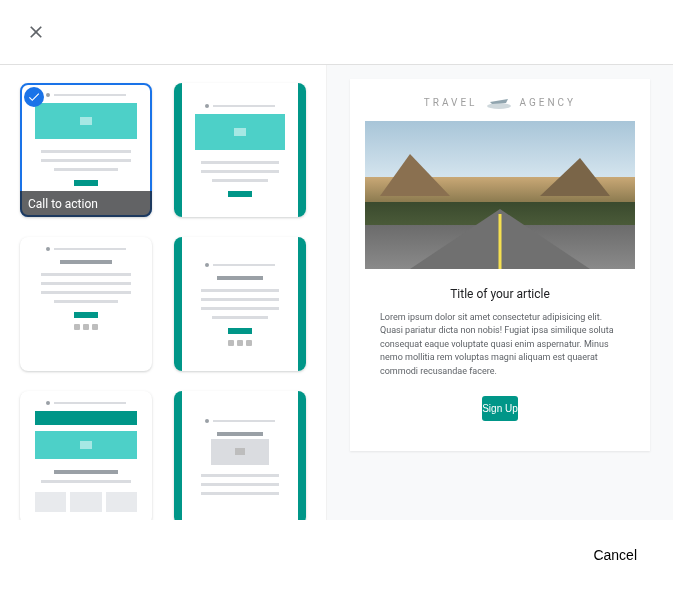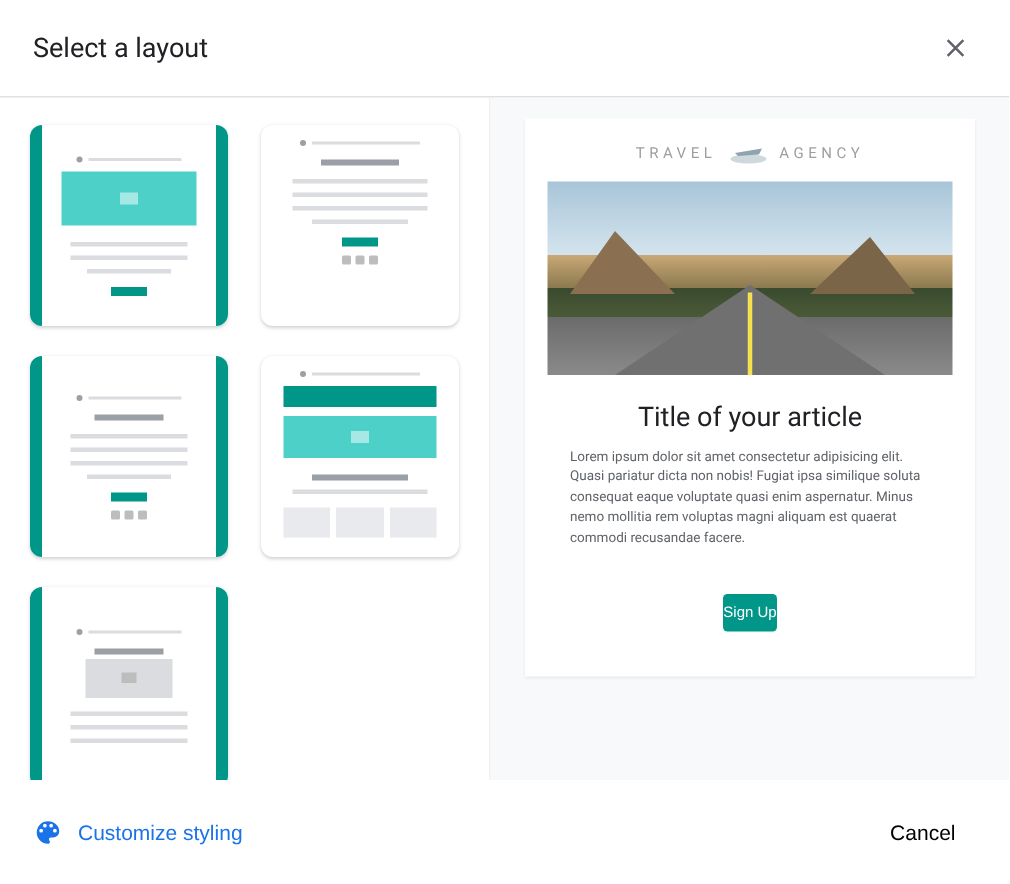--- a/index.html
+++ b/index.html
@@ -200,41 +200,41 @@
     border-right: 40px solid transparent;
     border-bottom: 42px solid #8a7050;
   }
   .mountains::after {
     right: 25px;
     border-left: 40px solid transparent;
     border-right: 30px solid transparent;
     border-bottom: 38px solid #7a6548;
   }
   .article-title {
-    font-size: 18px;
+    font-size: 12px;
     color: #202124;
     margin: 18px 0 10px;
     font-weight: 400;
   }
   .article-body {
     font-size: 9px;
     color: #5f6368;
     text-align: left;
     line-height: 1.5;
     padding: 0 30px;
   }
   .signup-btn {
     background: #009688;
     color: #fff;
     border: none;
     padding: 7px 0;
     font-size: 10px;
     font-weight: 500;
     border-radius: 3px;
-    margin-top: 30px;
+    margin-top: 18px;
     cursor: pointer;
   }
 
   .footer {
     display: flex;
     align-items: center;
     padding: 16px 22px;
     gap: 16px;
     border-top: 1px solid #fff;
   }
@@ -268,34 +268,54 @@
     font-weight: 500;
     padding: 10px 22px;
     border-radius: 4px;
     cursor: pointer;
   }
 </style>
 </head>
 <body>
 
 <div class="header">
-  <h1>Select a layout</h1>
   <button class="close-btn">
     <svg width="20" height="20" viewBox="0 0 24 24">
         <path fill="currentColor" d="M19 6.41L17.59 5 12 10.59 6.41 5 5 6.41 10.59 12 5 17.59 6.41 19 12 13.41 17.59 19 19 17.59 13.41 12z"></path>
       </svg>
   </button>
 </div>
 <div class="divider"></div>
 
 <div class="content">
 
   <div class="gallery">
     <div class="grid">
 
+      <div class="tpl selected">
+        <div class="check">
+          <svg viewBox="0 0 24 24">
+              <path fill="#fff" d="M9 16.17L4.83 12l-1.42 1.41L9 19 21 7l-1.41-1.41z"></path>
+            </svg>
+        </div>
+        <div class="mini">
+          <div class="dot-line">
+              <div class="dot"></div>
+              <div class="tline"></div>
+            </div>
+          <div class="hero">
+              <div class="ph"></div>
+            </div>
+          <div class="line"></div>
+            <div class="line"></div>
+            <div class="line s"></div>
+          <div class="btn"></div>
+        </div>
+        <div class="label">Call to action</div>
+      </div>
 
       <div class="tpl">
         <div class="mini sidebar-v">
           <div class="bar" style="height:100%"></div>
           <div class="col">
             <div class="dot-line">
                 <div class="dot"></div>
                 <div class="tline"></div>
               </div>
             <div class="hero">
@@ -414,21 +434,15 @@
       </div>
       <div class="article-title">Title of your article</div>
       <div class="article-body">Lorem ipsum dolor sit amet consectetur adipisicing elit. Quasi pariatur dicta non nobis! Fugiat ipsa similique soluta consequat eaque voluptate quasi enim aspernatur. Minus nemo mollitia rem voluptas magni aliquam est quaerat commodi recusandae facere.</div>
       <button class="signup-btn">Sign Up</button>
     </div>
   </div>
 
 </div>
 
 <div class="footer">
-  <button class="customize">
-    <svg width="20" height="20" viewBox="0 0 24 24">
-        <path fill="#1a73e8" d="M12 3a9 9 0 0 0 0 18c.83 0 1.5-.67 1.5-1.5 0-.39-.15-.74-.39-1.01-.23-.26-.38-.61-.38-.99 0-.83.67-1.5 1.5-1.5H16a5 5 0 0 0 5-5c0-4.42-4.03-8-9-8zm-5.5 9a1.5 1.5 0 1 1 0-3 1.5 1.5 0 0 1 0 3zm3-4a1.5 1.5 0 1 1 0-3 1.5 1.5 0 0 1 0 3zm5 0a1.5 1.5 0 1 1 0-3 1.5 1.5 0 0 1 0 3zm3 4a1.5 1.5 0 1 1 0-3 1.5 1.5 0 0 1 0 3z"></path>
-      </svg>
-    <span>Customize styling</span>
-  </button>
   <div class="spacer"></div>
   <button class="btn-txt">Cancel</button>
 </div>
 
 </body></html>

